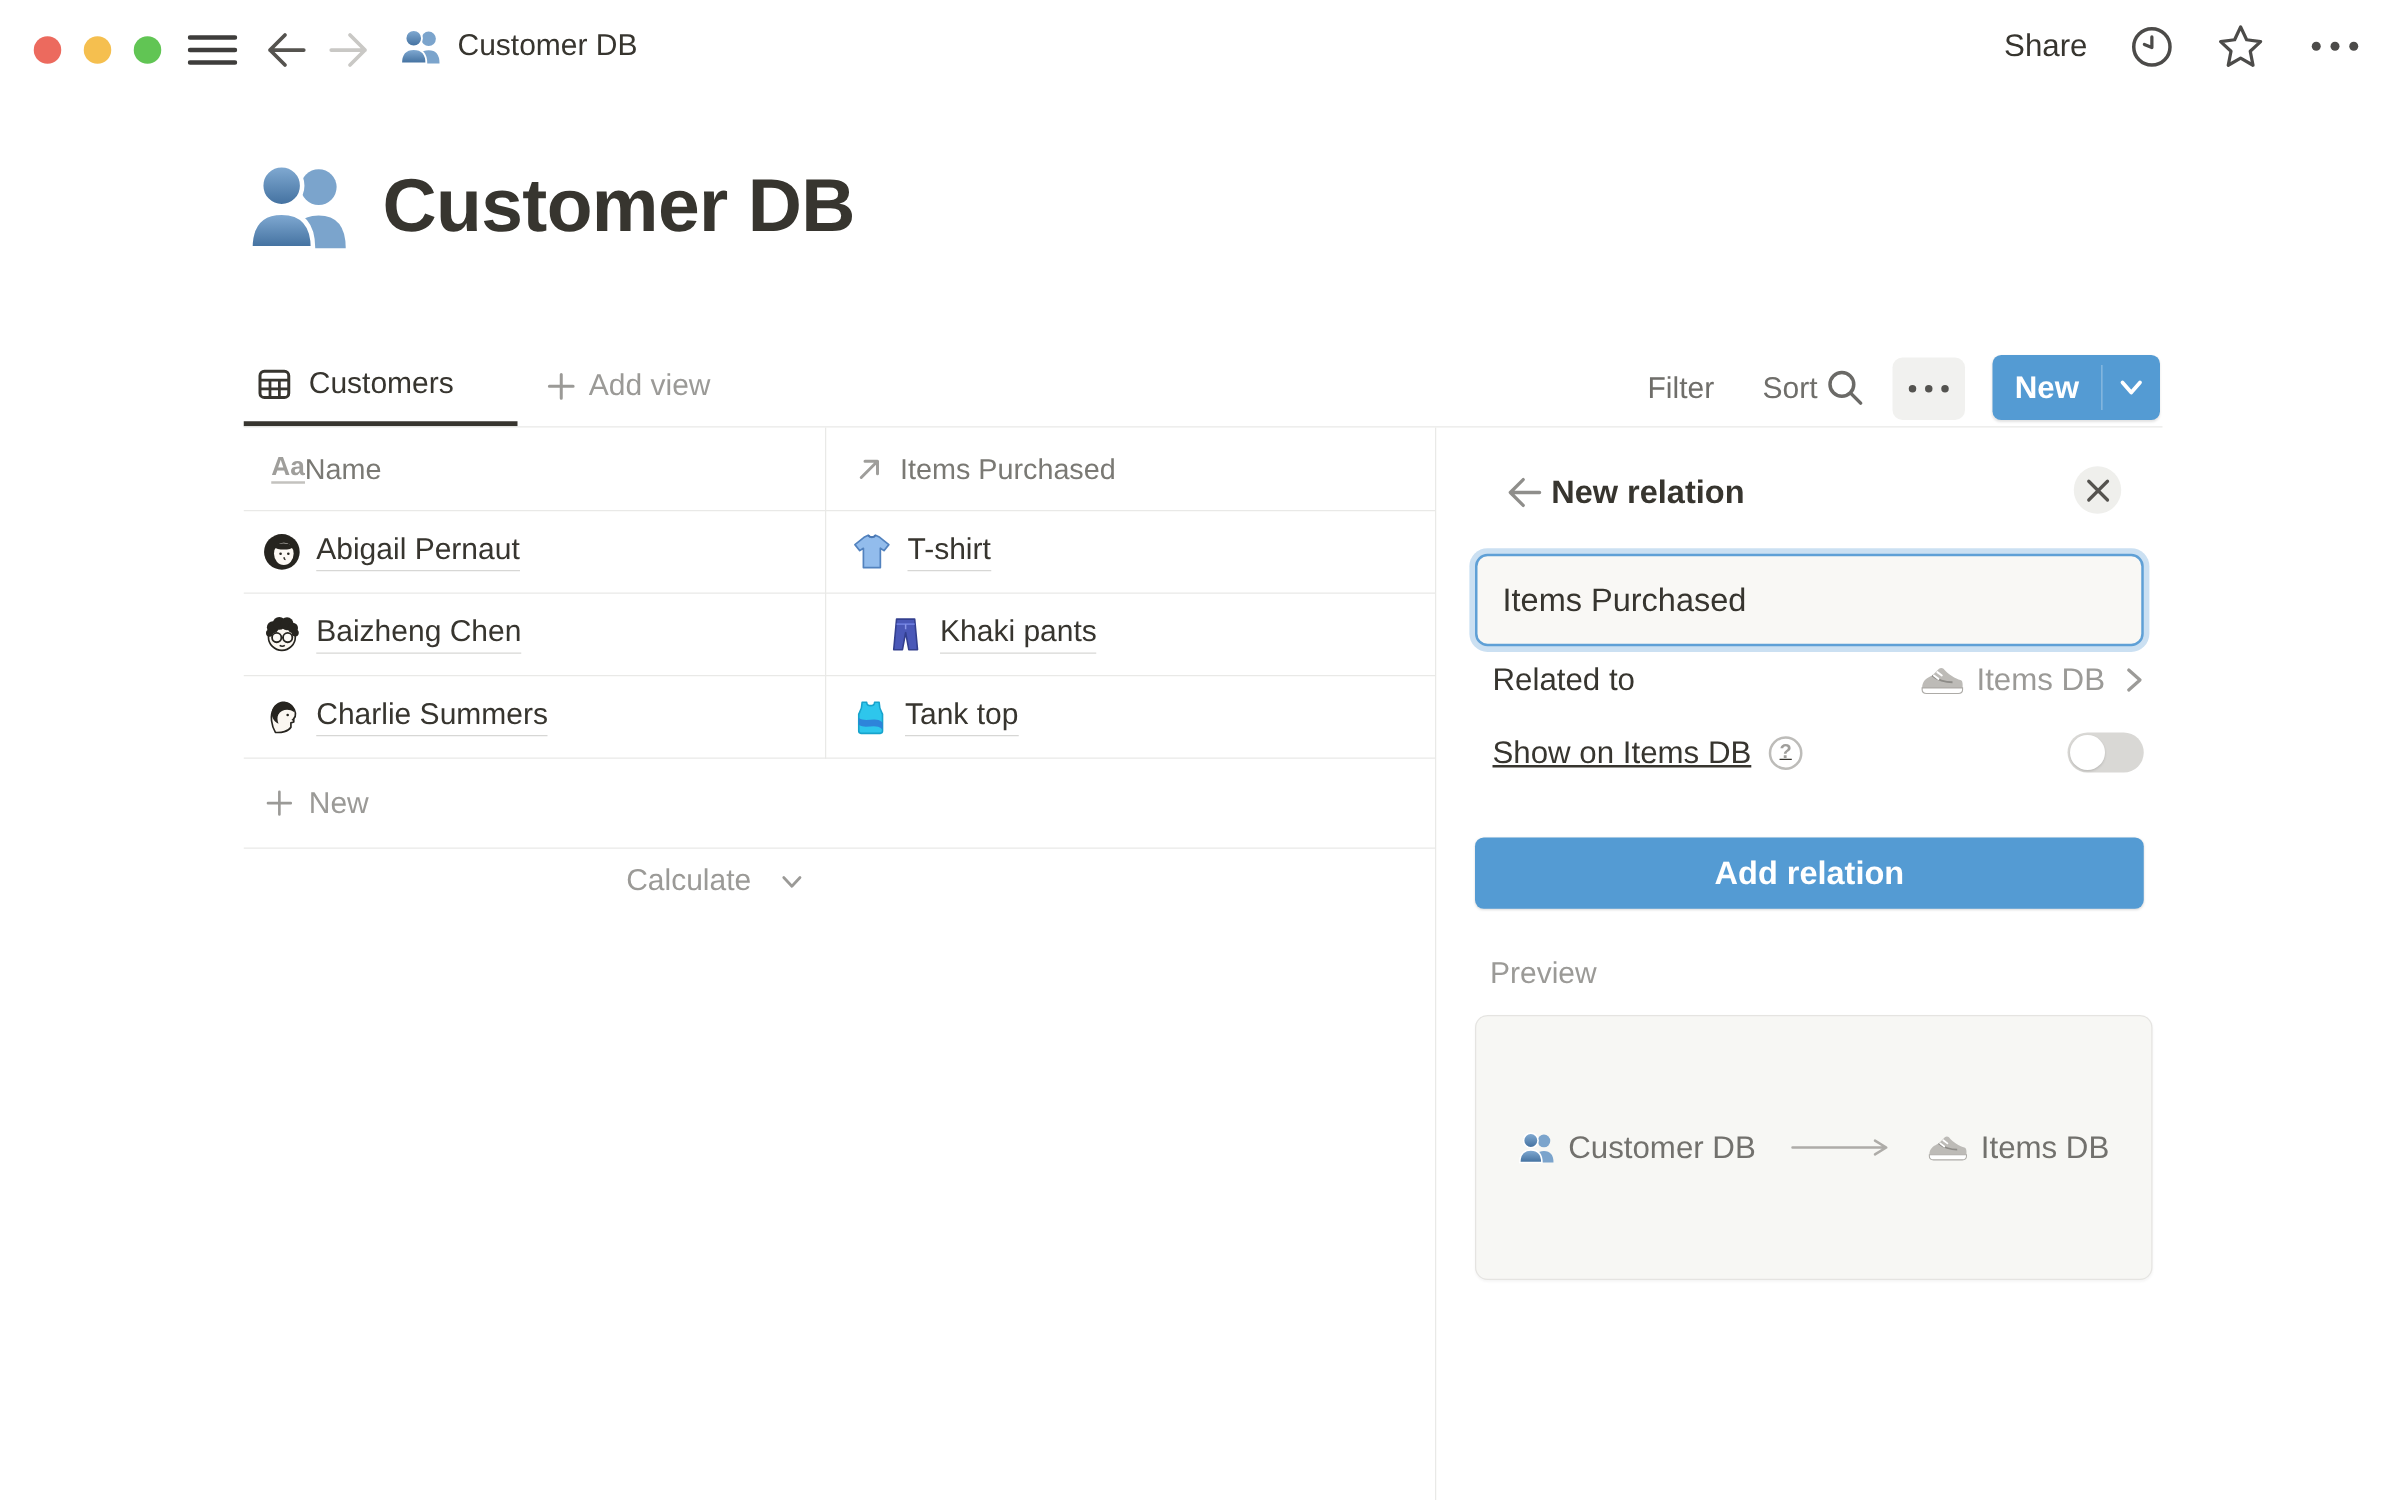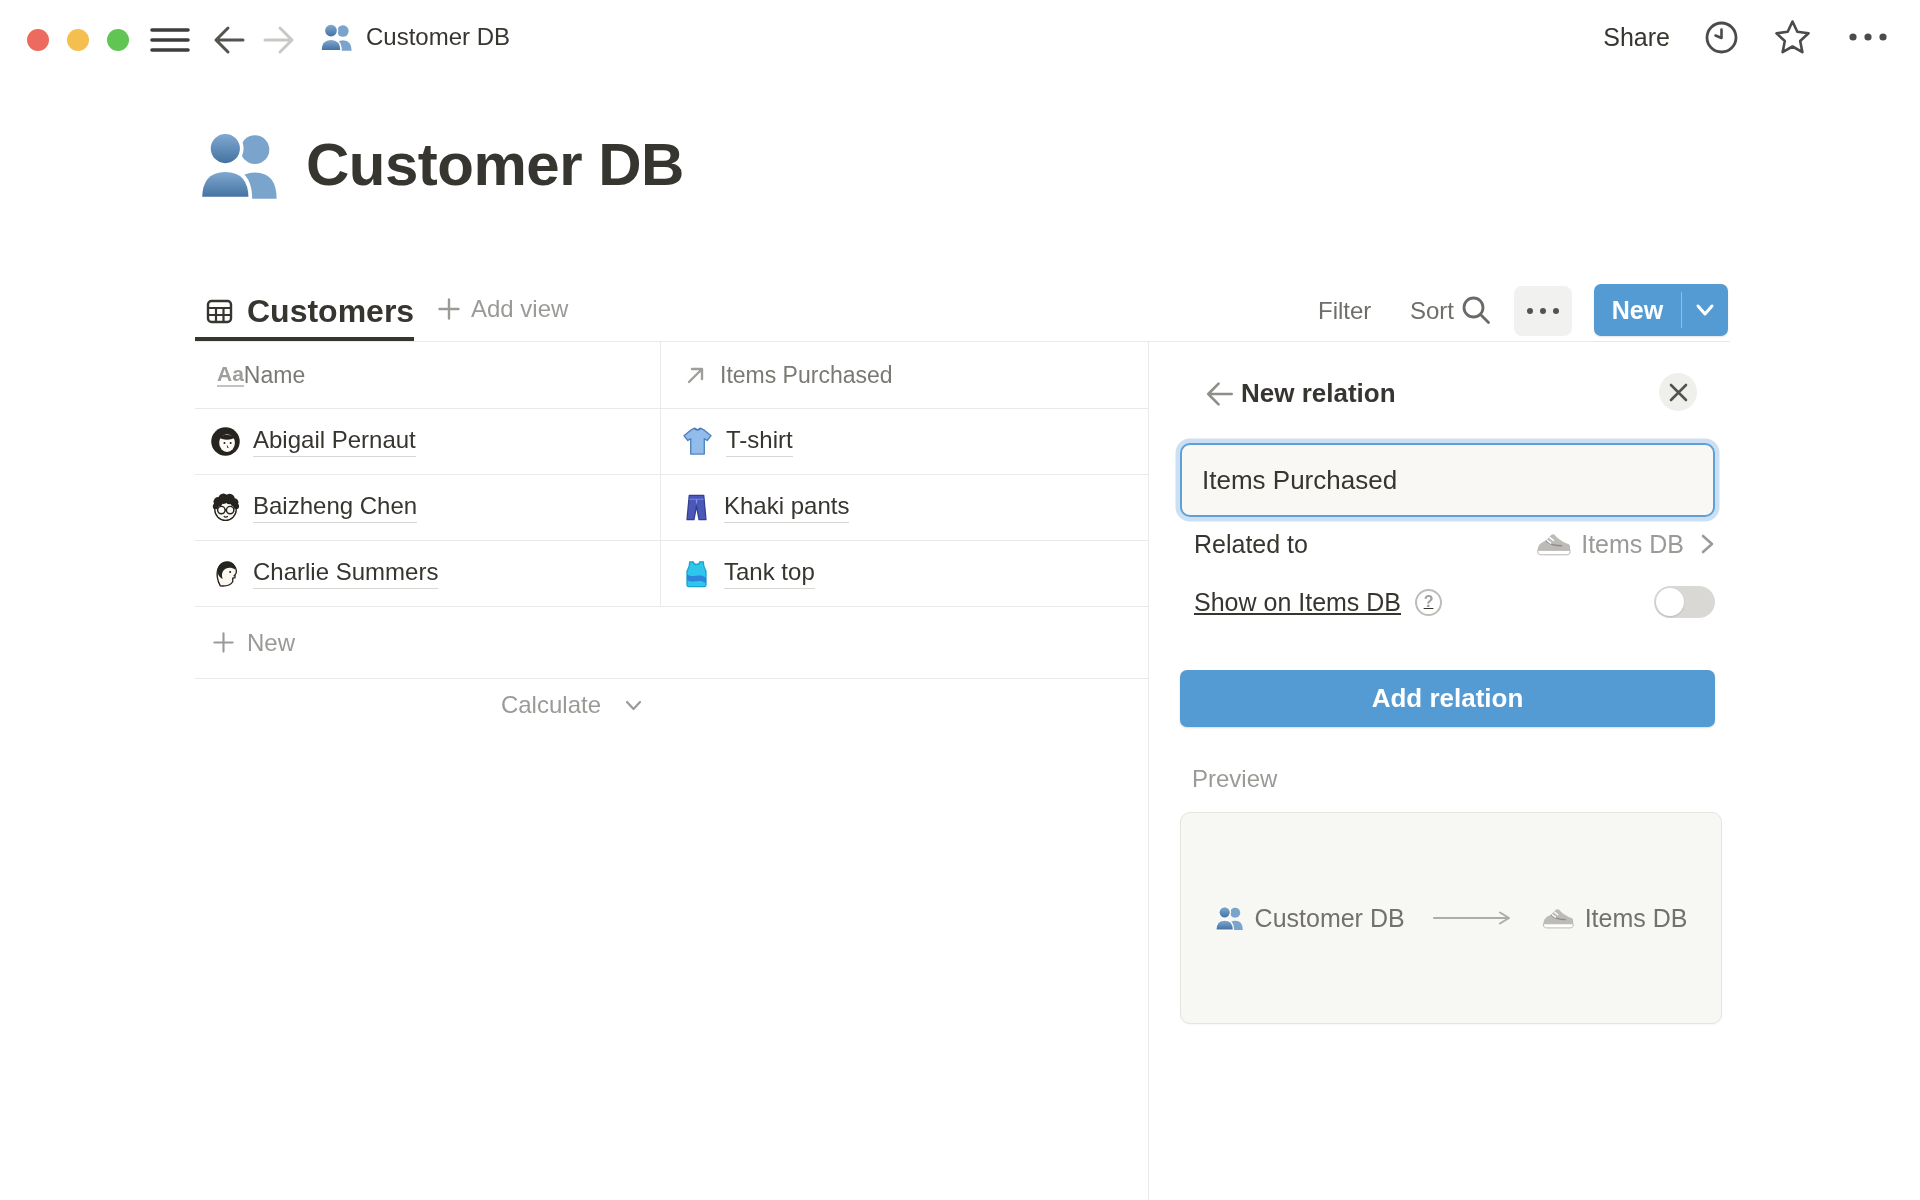--- a/index.html
+++ b/index.html
@@ -24,21 +24,21 @@
 
   
   .dot{width:22px;height:22px;border-radius:50%;}
   .crumb-label{font-size:24px;color:var(--text-dark);}
   .share-label{font-size:25px;color:var(--text-dark);text-align:center;}
 
   
   .page-title{font-size:60px;font-weight:700;letter-spacing:-0.5px;color:var(--text-dark);}
 
   
-  .tab-label{font-size:32px;font-weight:700;color:var(--text-dark);}
+  .tab-label{font-size:24px;font-weight:400;color:var(--text-dark);}
   .addview-label,.newrow-label,.calc-label{font-size:24px;color:var(--text-gray);}
   .tool-label{font-size:24px;color:var(--text-midgray);margin-left:26px;}
   .more-pill{background:#F1F1EF;border-radius:8px;display:flex;align-items:center;justify-content:center;}
   .new-btn{background:var(--accent-blue);border-radius:7px;display:flex;box-shadow:0 1px 2px rgba(15,15,15,.12);}
   .new-btn-main{flex:1;display:flex;align-items:center;justify-content:center;font-size:25px;font-weight:700;color:#fff;}
   .new-btn-split{width:1px;background:rgba(255,255,255,.35);margin:8px 0;}
   .new-btn-caret{width:46px;display:flex;align-items:center;justify-content:center;}
 
   
   .hline{background:var(--line);height:1px;}
@@ -227,21 +227,21 @@
     </div>
     <div class="row" style="flex:1;padding-left:22px;gap:13px;">
       <svg width="31" height="31" viewBox="0 0 32 32">
         <path d="M9.5 4 L13 2.2 C14 4.4 18 4.4 19 2.2 L22.5 4 L30 10 L26 15 L23 13 L23 29 L9 29 L9 13 L6 15 L2 10 Z" fill="#92BCEC" stroke="#5282BE" stroke-width="1.4" stroke-linejoin="round"></path>
         <path d="M13 2.2 C14 4.4 18 4.4 19 2.2" stroke="#4A77B2" stroke-width="1.6" fill="none"></path>
       </svg>
       <span class="cell-link">T-shirt</span>
     </div>
   </div>
 
-  <div class="row" style="height:66px;border-bottom:1px solid var(--line);">
+  <div class="row" style="height:66px;border-bottom:1px solid var(--line);gap:28px;">
     <div class="row" style="width:465px;padding-left:15px;gap:12px;">
       <span class="avatar">
         <svg width="31" height="31" viewBox="0 0 30 30">
           <circle cx="15" cy="17" r="10.4" fill="#FBF7F1" stroke="#26241F" stroke-width="1.3"></circle>
           <circle cx="8" cy="9.5" r="4.6" fill="#26241F"></circle>
             <circle cx="13" cy="6.5" r="5" fill="#26241F"></circle>
           <circle cx="19" cy="6.8" r="5" fill="#26241F"></circle>
             <circle cx="23.5" cy="10" r="4" fill="#26241F"></circle>
           <circle cx="5.5" cy="14" r="2.8" fill="#26241F"></circle>
             <circle cx="25.3" cy="13.8" r="2.8" fill="#26241F"></circle>

